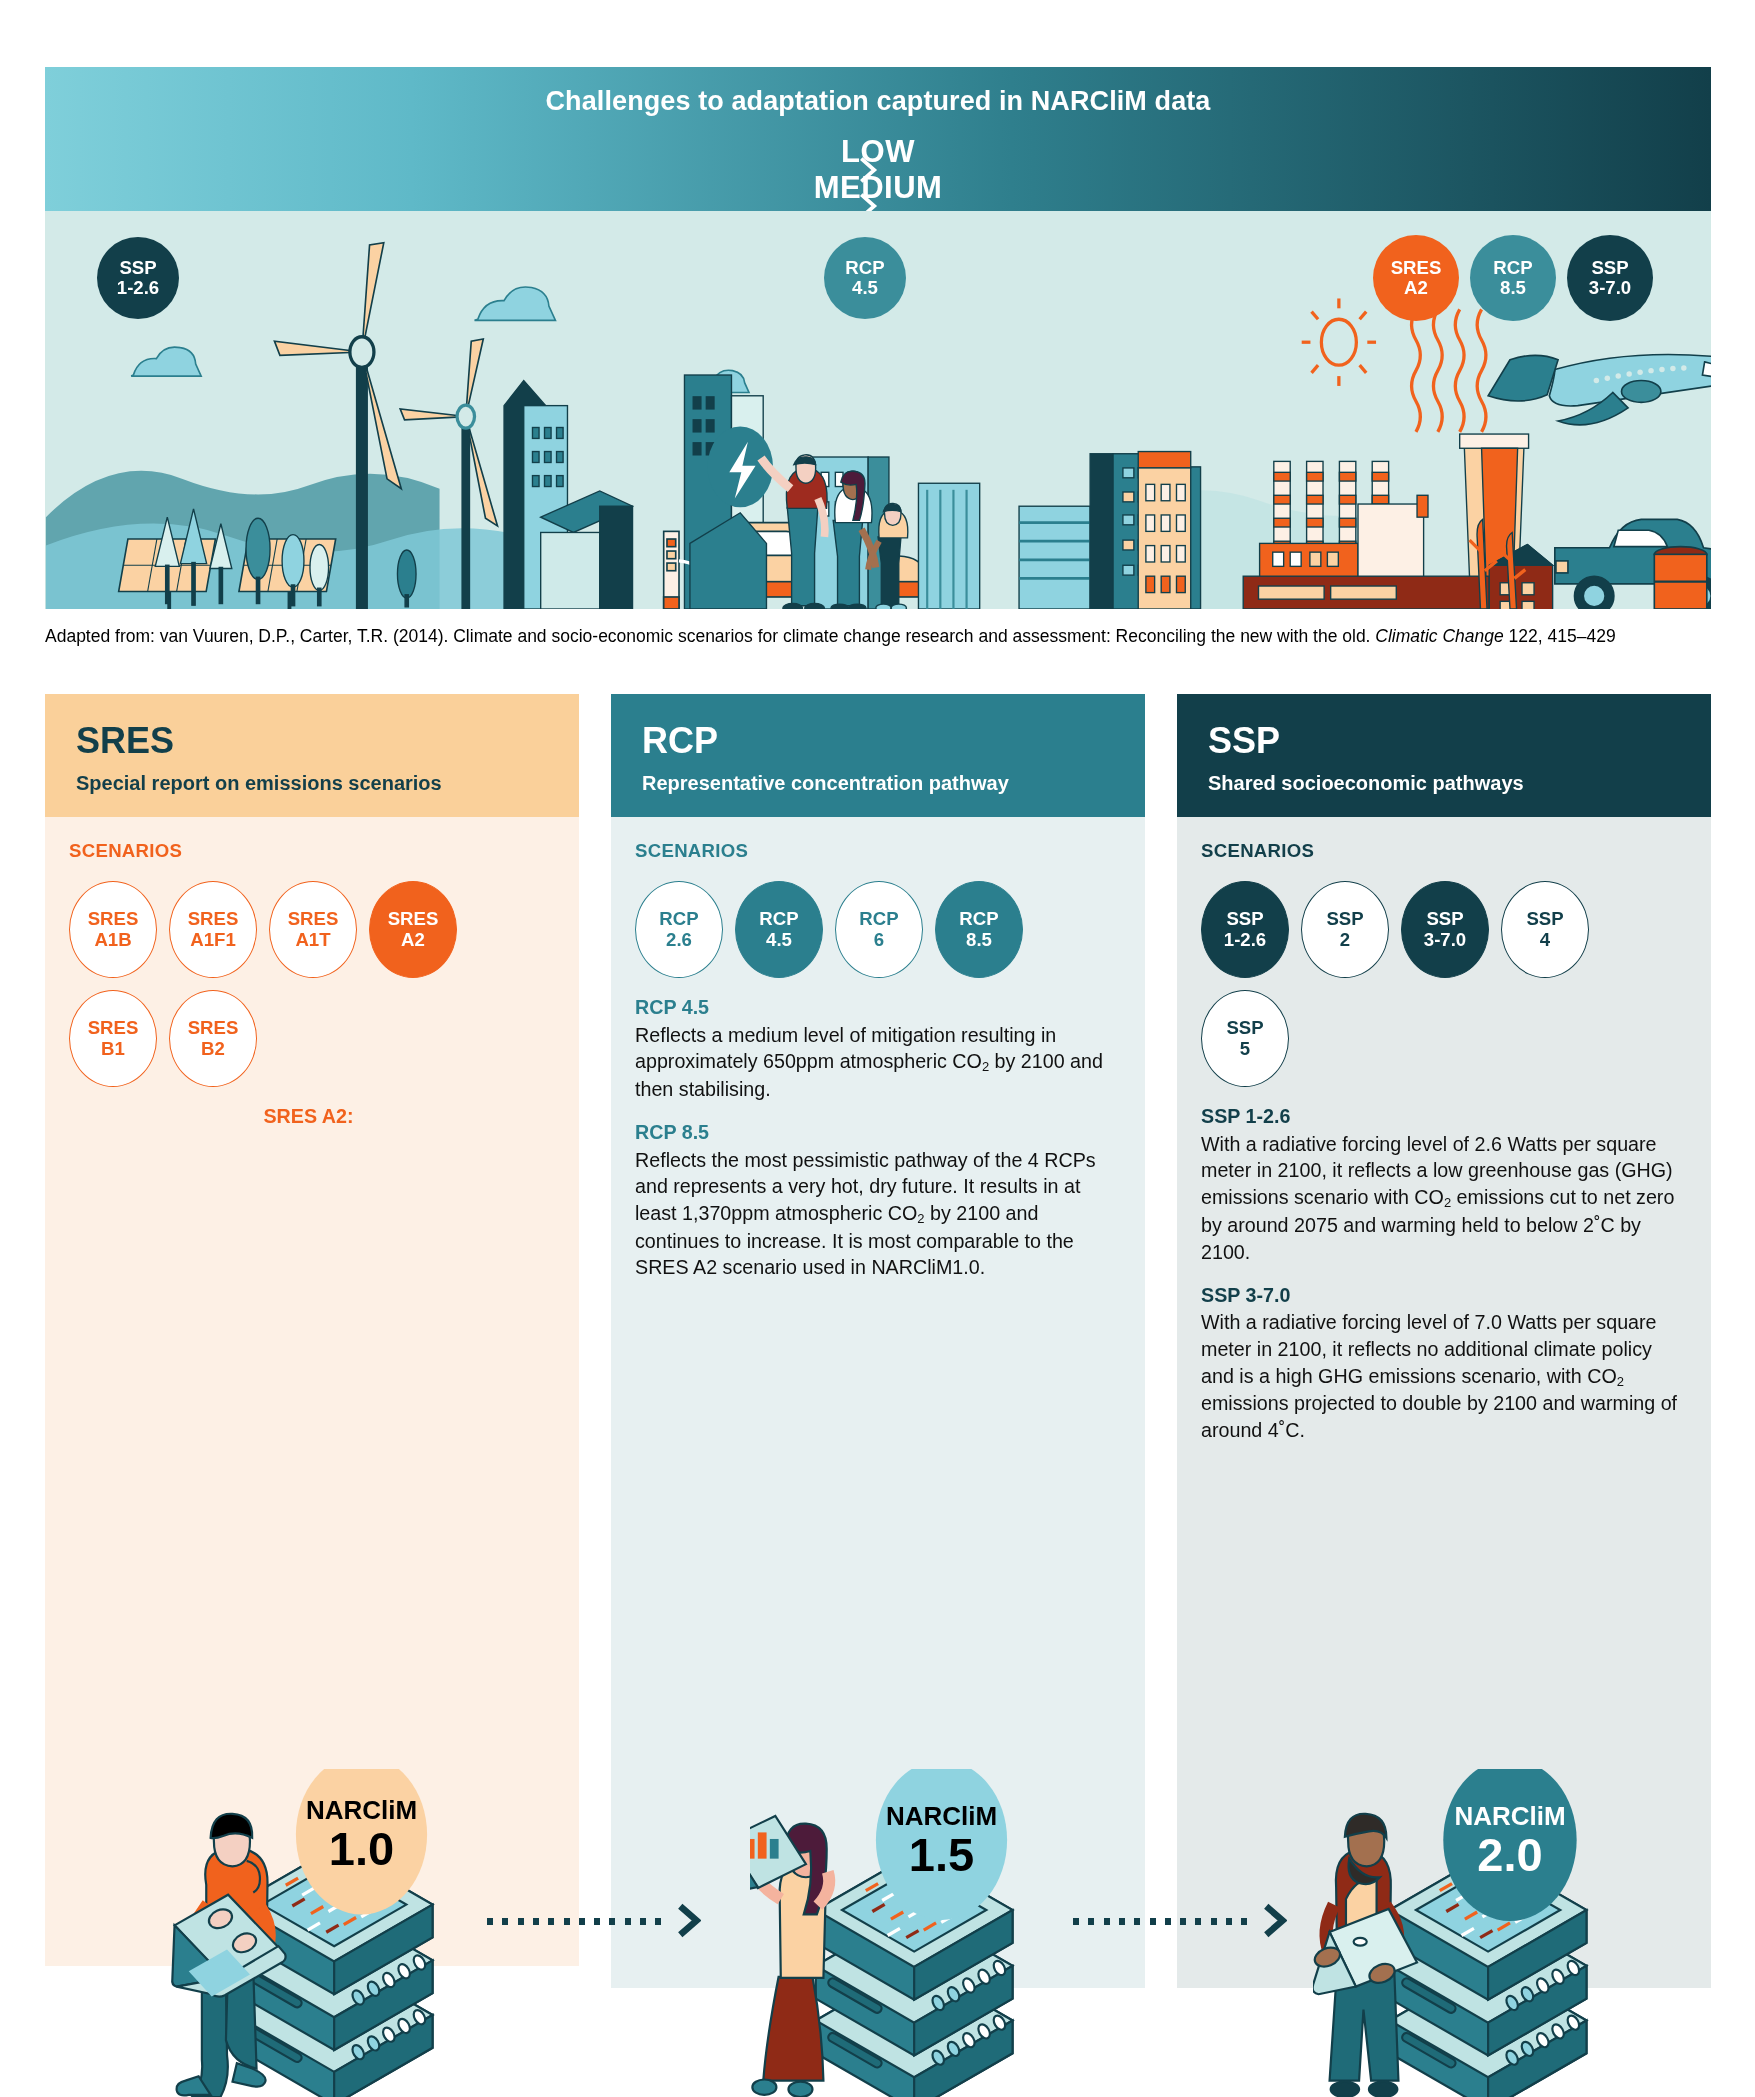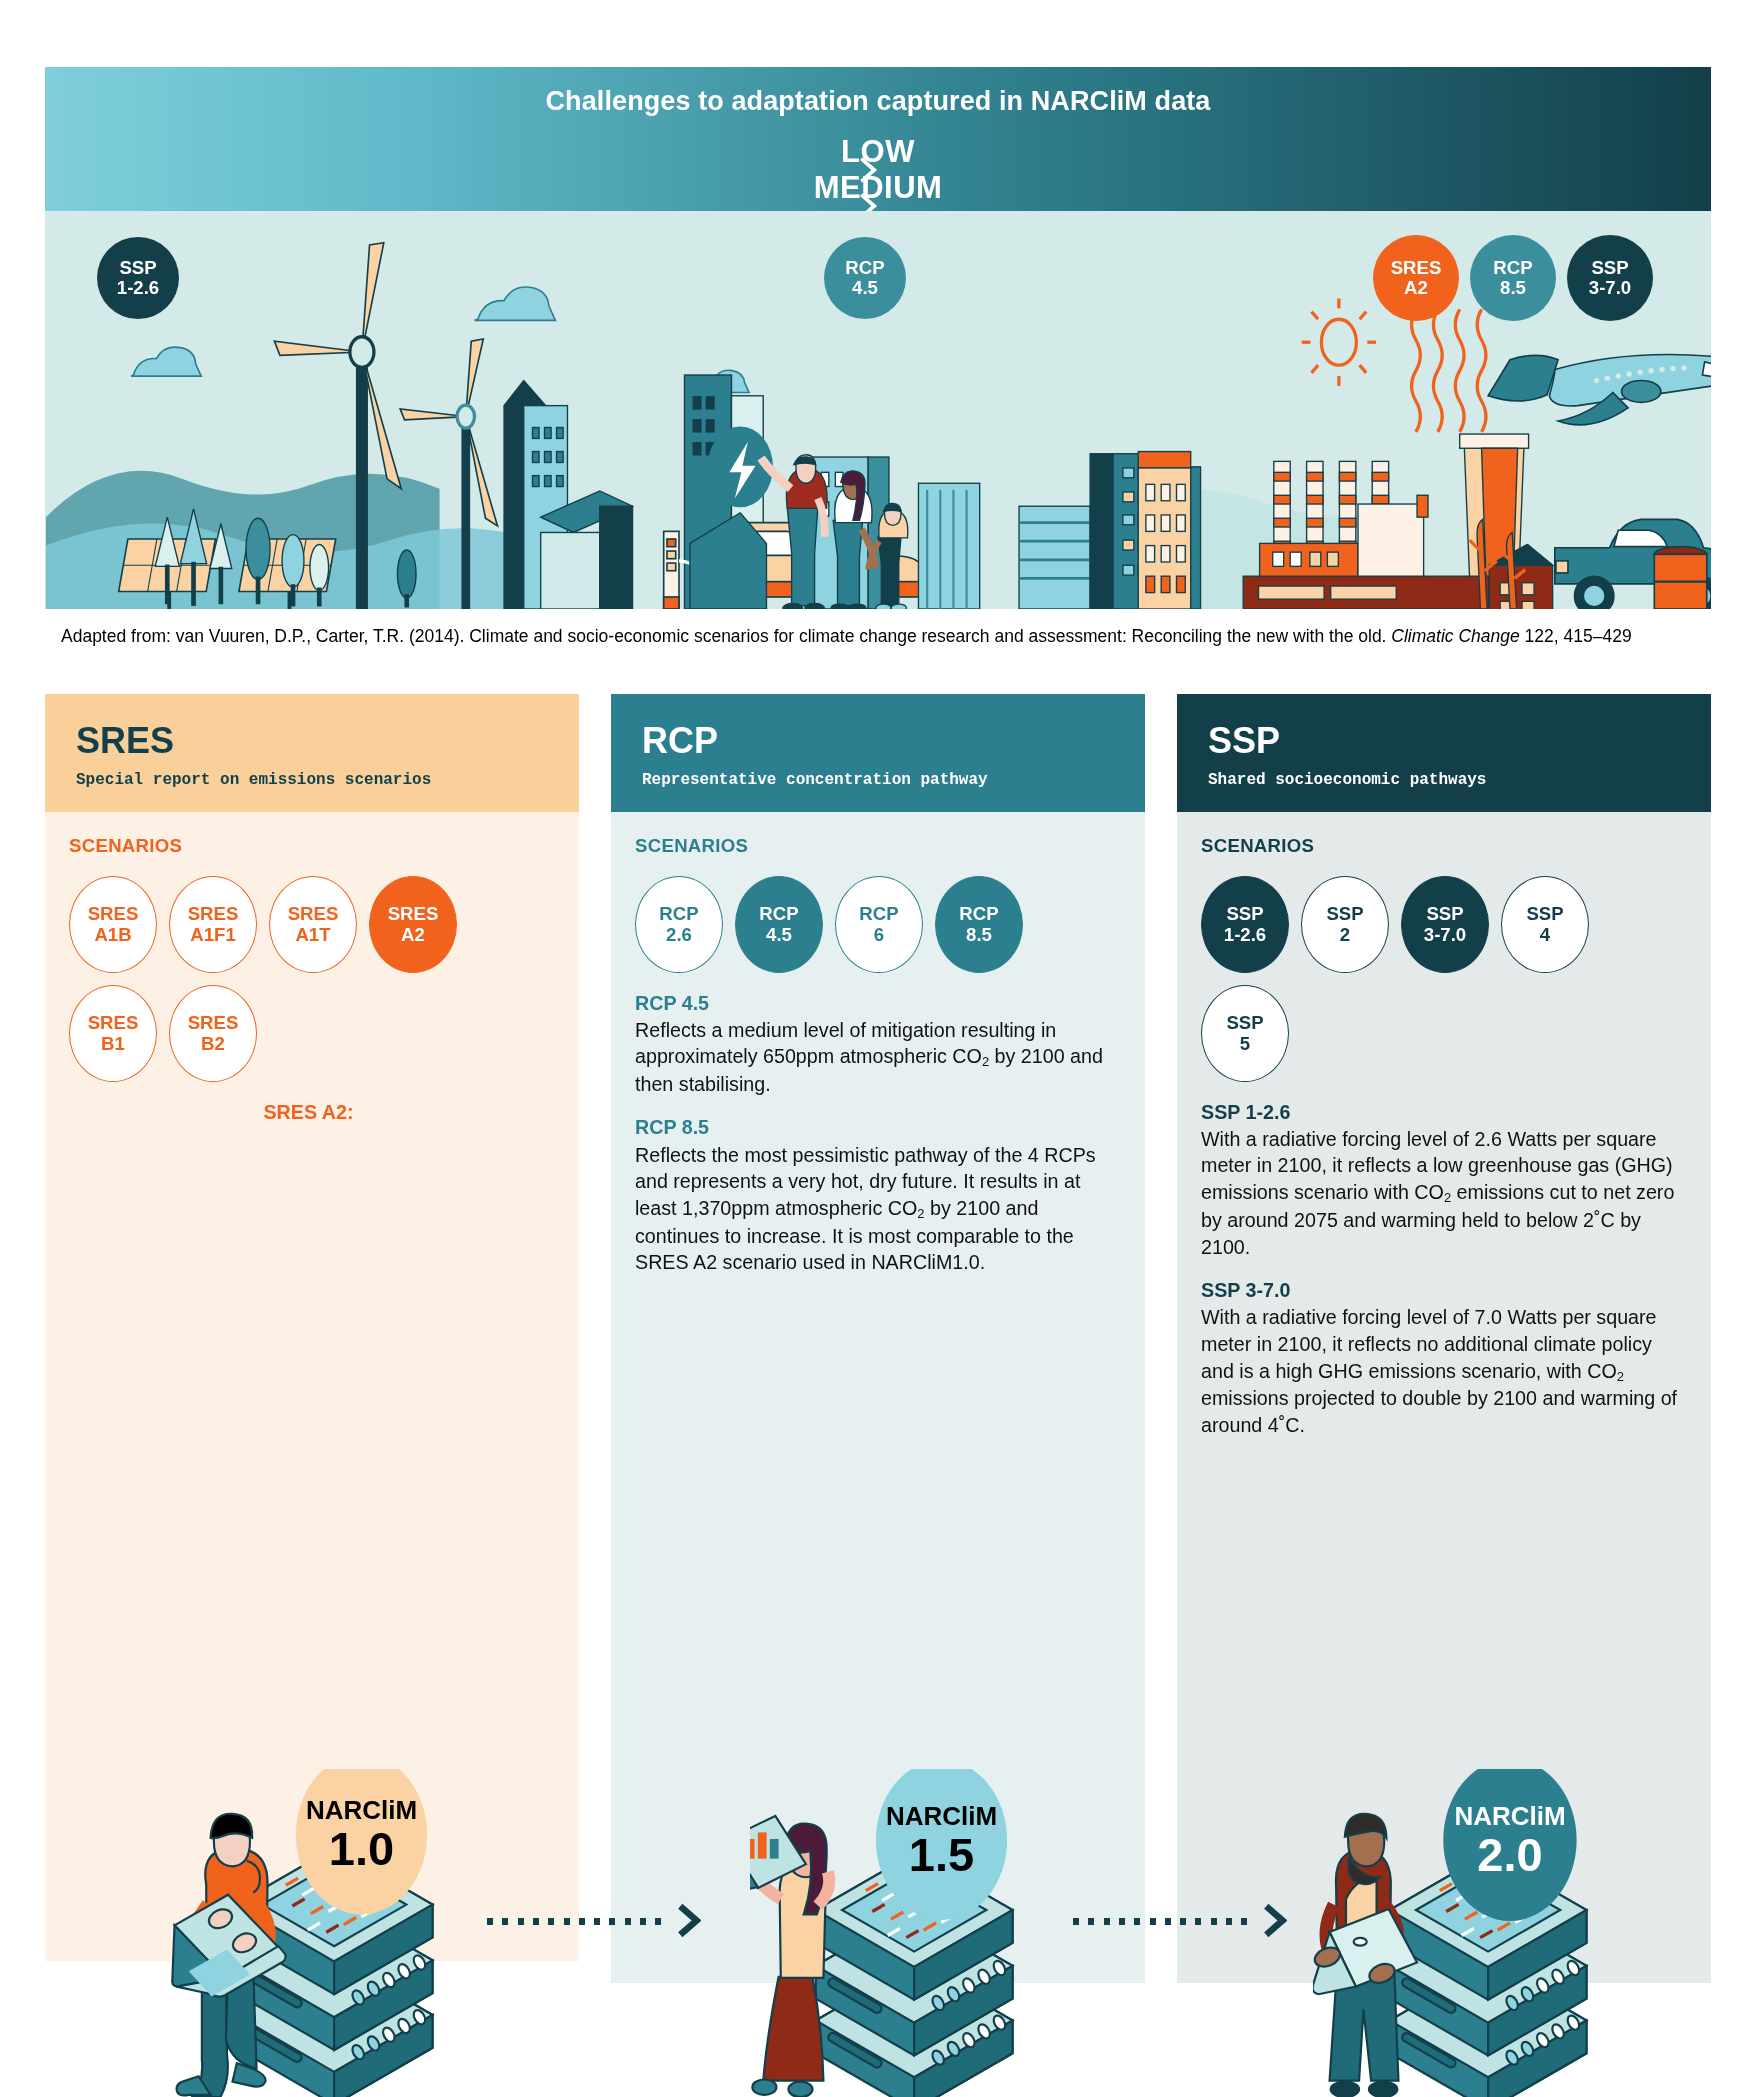--- a/index.html
+++ b/index.html
@@ -50,34 +50,34 @@
   .badge {
     position: absolute; border-radius: 50%;
     display: flex; flex-direction: column; align-items: center; justify-content: center;
     color: #fff; font-weight: bold; line-height: 1.08;
   }
   .badge span { display: block; text-align: center; }
 
   
   .caption {
     position: absolute; left: 45px; top: 624px; width: 1664px;
-    font-size: 17.5px; line-height: 1.42; color: #000; margin-left: 16px;
+    font-size: 17.5px; line-height: 1.42; color: #000;
   }
   .caption i { font-style: italic; }
 
   
   .cols { position: absolute; left: 45px; top: 694px; width: 1666px; height: 1324px; }
   .col { position: absolute; top: 0; width: 534px; height: 1324px; }
   .col.c1 { left: 0; }
   .col.c2 { left: 566px; }
   .col.c3 { left: 1132px; }
 
   .col-head { position: relative; padding: 28.5px 31px 22px 31px; }
   .col-head h2 { font-size: 36px; font-weight: bold; line-height: 1; margin-bottom: 12px; }
-  .col-head h3 { font-size: 16px; font-weight: bold; line-height: 1.24; font-family: Liberation Mono, monospace; }
+  .col-head h3 { font-size: 20px; font-weight: bold; line-height: 1.24; }
 
   .col-body { position: relative; padding: 23px 31px 0 24px; height: calc(100% - 0px); }
   .scenarios-label { font-size: 18.6px; font-weight: bold; letter-spacing: 0.3px; margin-bottom: 18.6px; }
 
   .bubbles { display: flex; flex-wrap: wrap; gap: 12px 12px; margin-bottom: 18.6px; }
   .bub {
     width: 88px; height: 97px; border-radius: 50%;
     display: flex; flex-direction: column; align-items: center; justify-content: center;
     font-size: 18.6px; font-weight: bold; line-height: 1.14; text-align: center;
     border: 1.6px solid currentColor;

